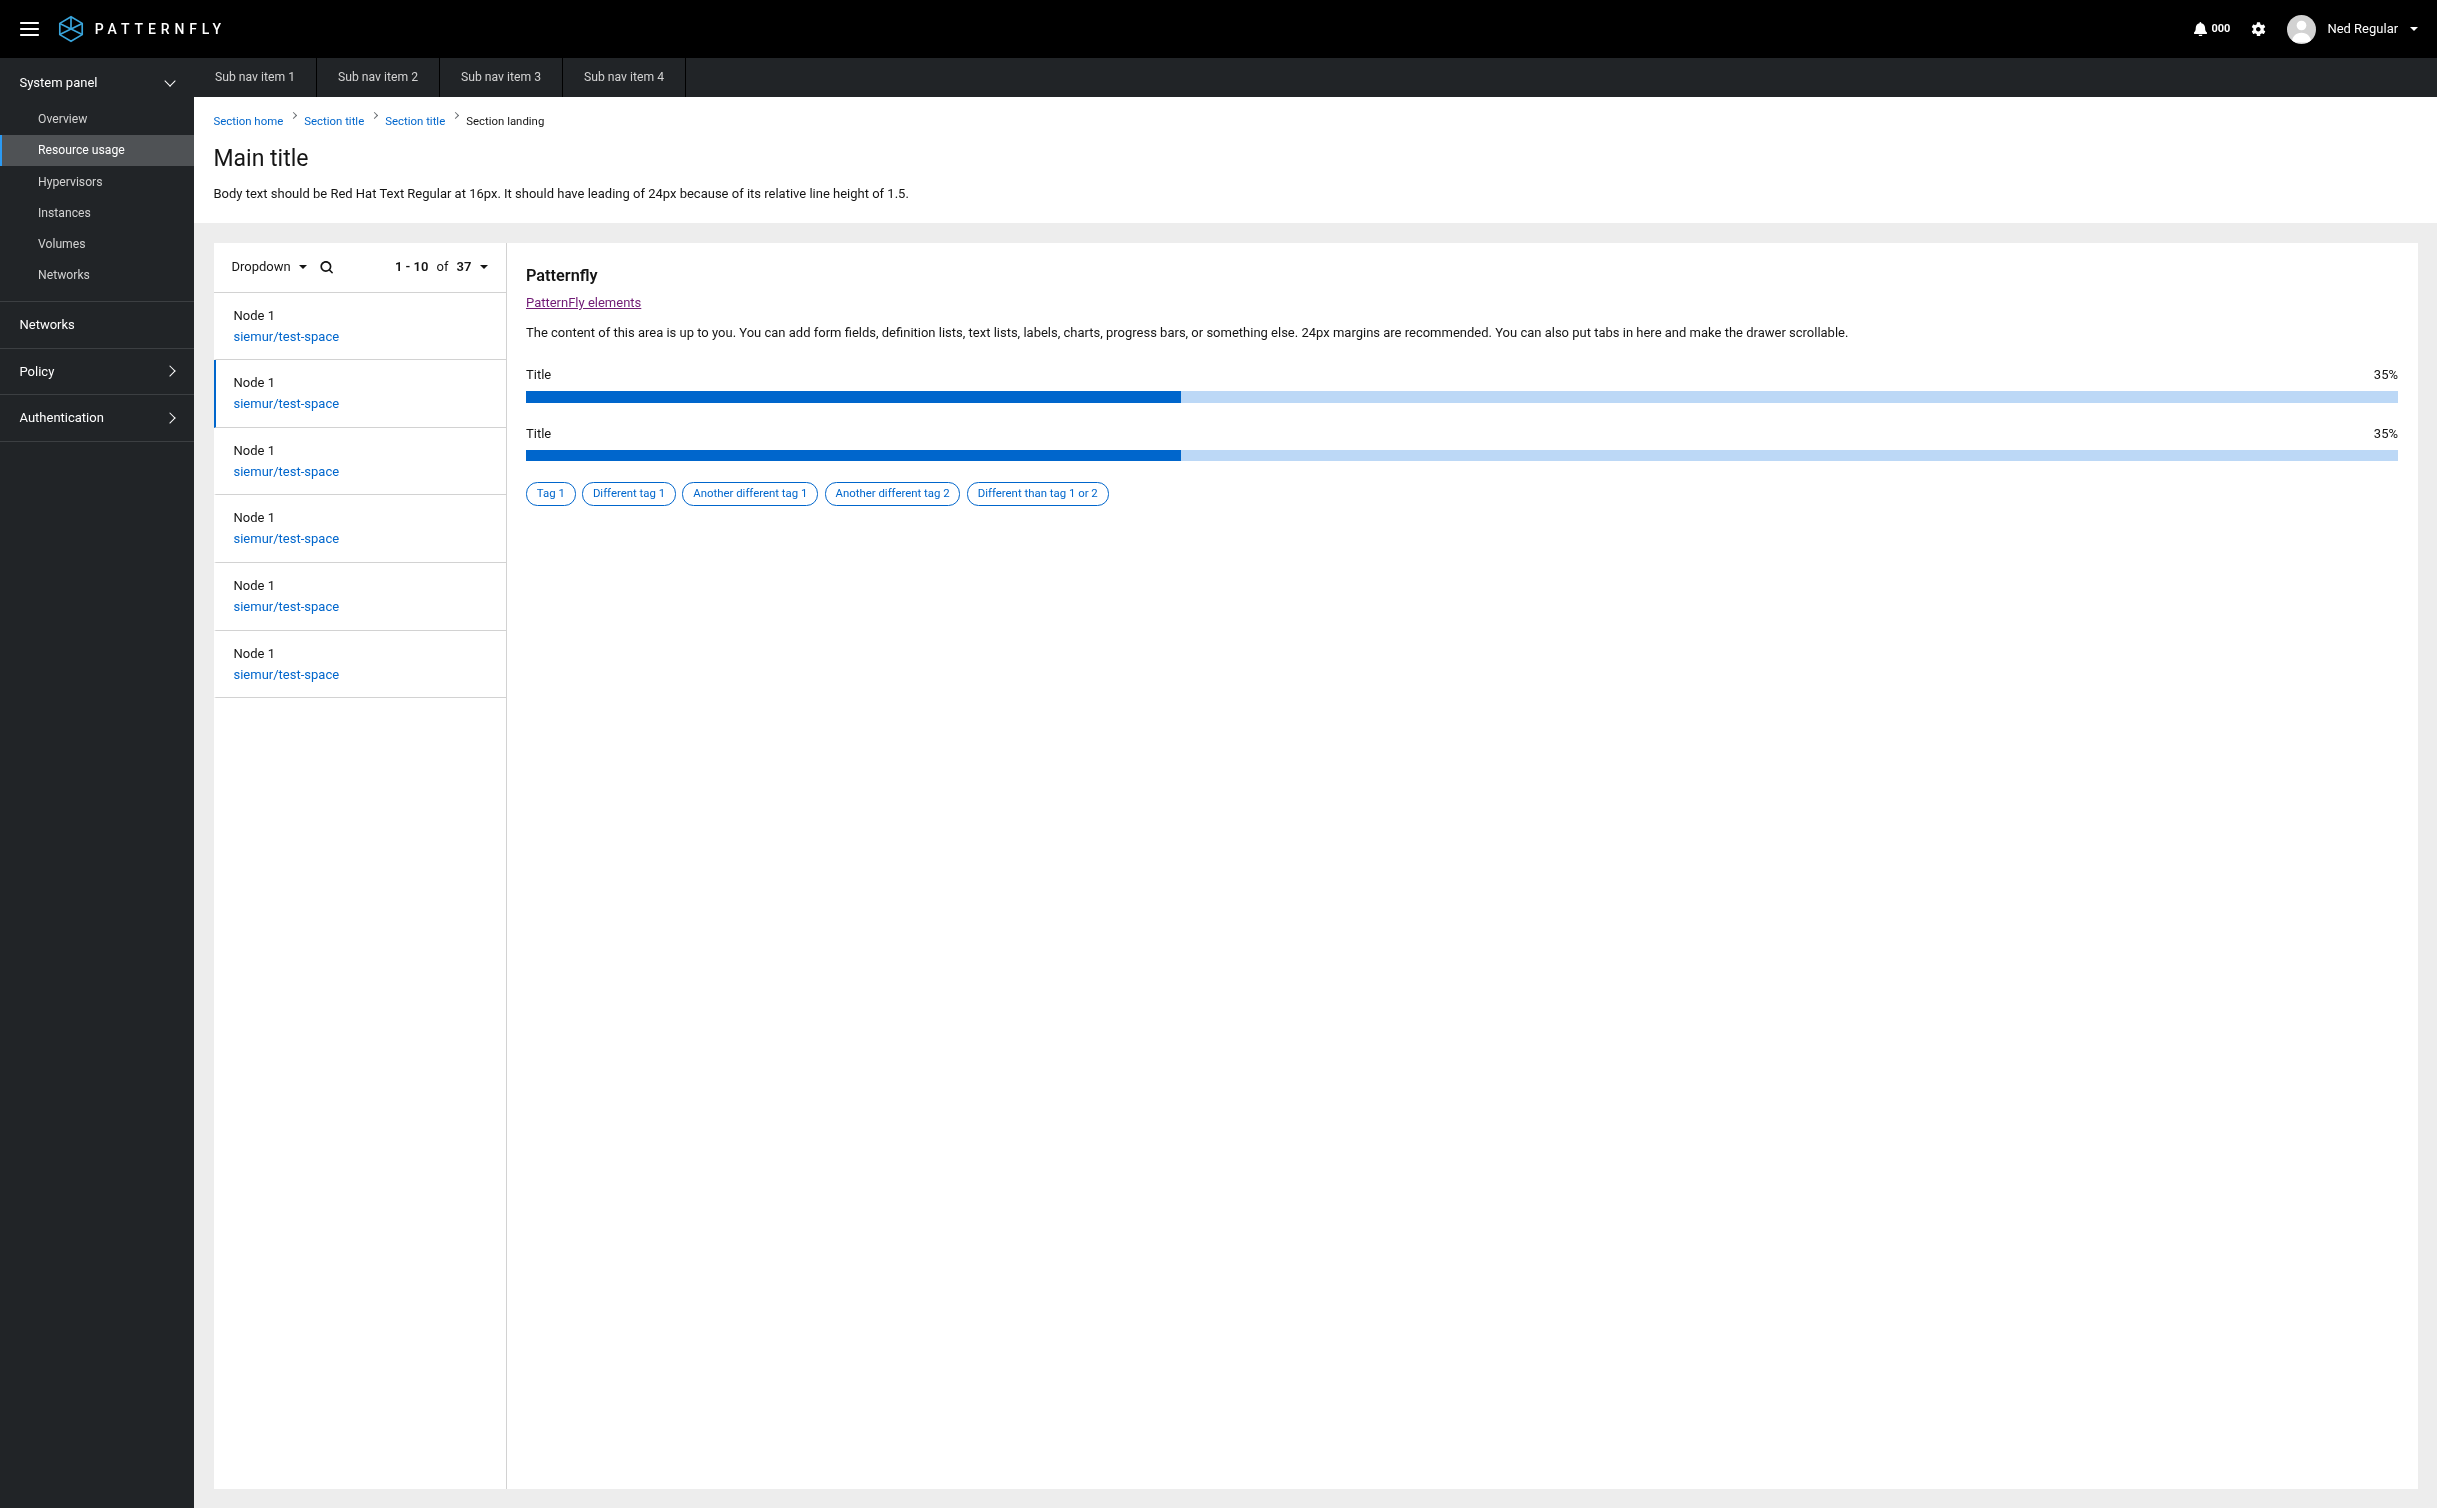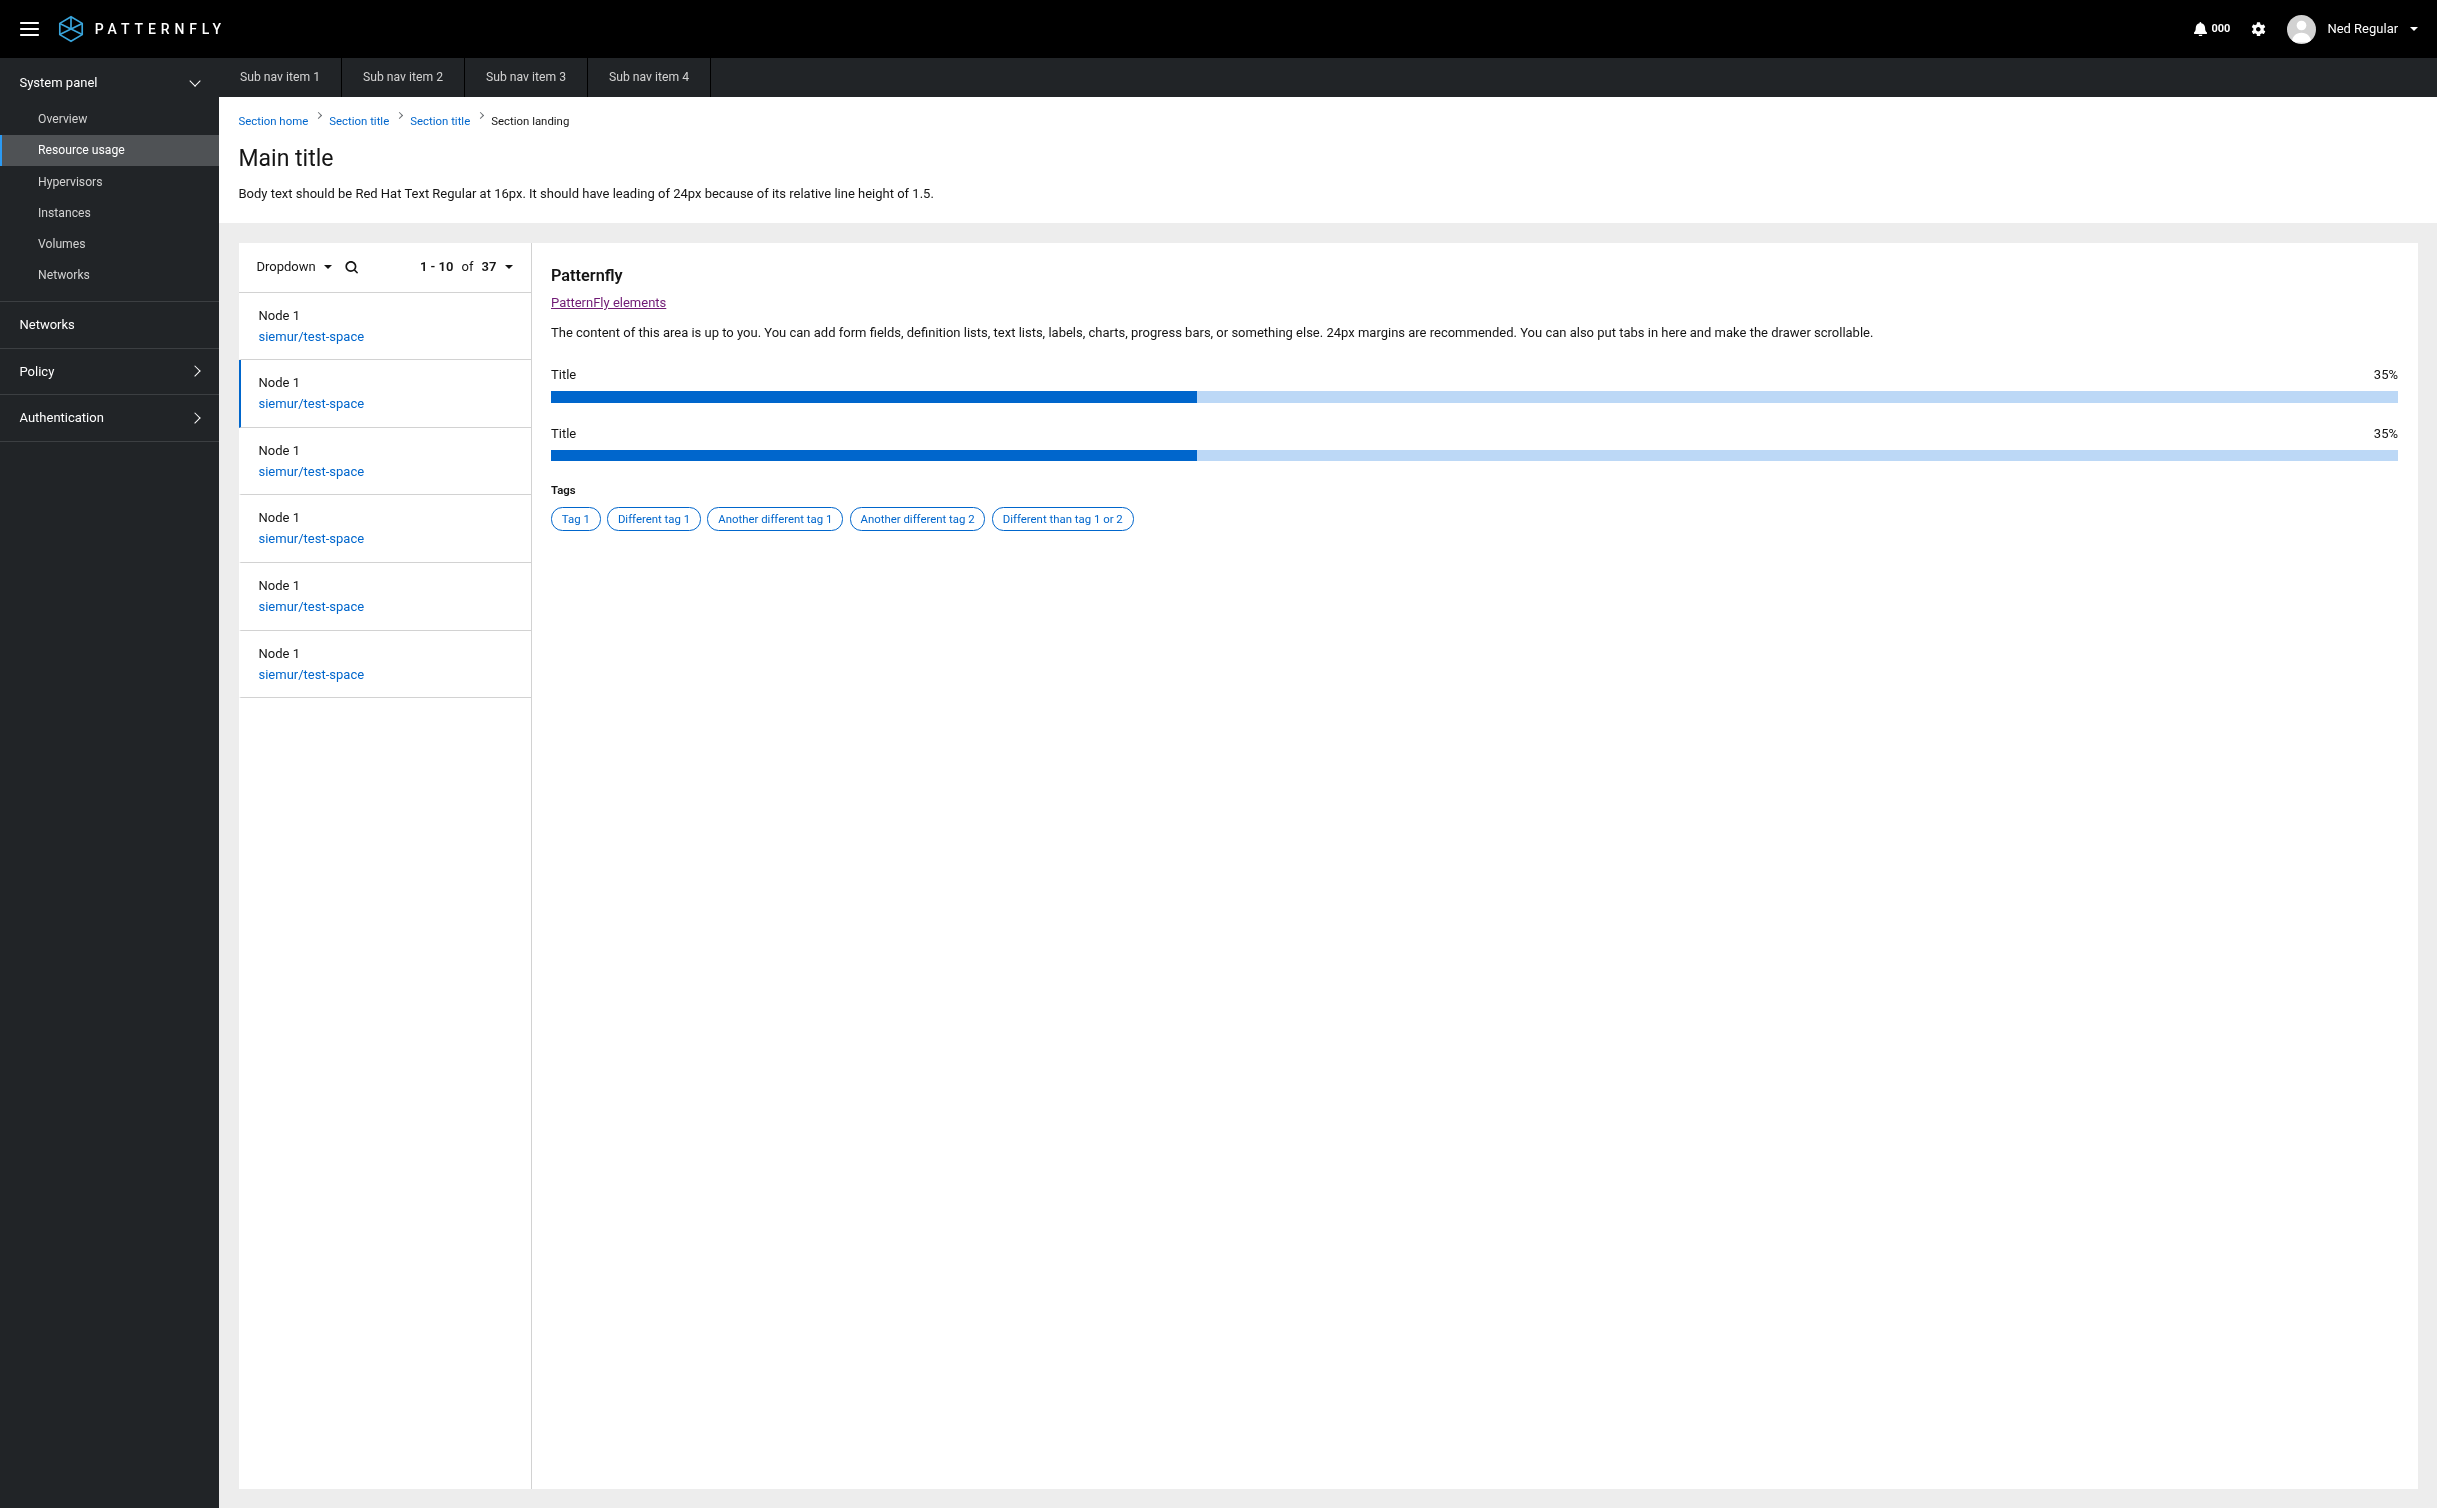--- a/index.html
+++ b/index.html
@@ -48,21 +48,21 @@
   .avatar svg { width:29px; height:29px; }
   .user-wrap { display:flex; align-items:center; gap:11.4px; cursor:pointer; }
   .user-name { font-size:13px; }
   .caret-down-sm {
     width:0;height:0;border-left:4.1px solid transparent;border-right:4.1px solid transparent;border-top:4.9px solid #fff;
   }
 
   
   .app-body { display:flex; height: calc(100% - 58px); }
   .sidebar {
-    width: 219px;
+    width: 194px;
     background:#212427;
     color:#fff;
     flex-shrink:0;
     overflow-y:auto;
   }
   .content-area { flex:1; display:flex; flex-direction:column; background:#ededed; overflow:hidden;}
 
   
   .nav-section { border-bottom:0.8px solid #3c3f42; }
   .nav-section-header {
@@ -374,21 +374,20 @@
             <div class="progress-block">
               <div class="progress-head">
                 <span>Title</span>
                 <span>35%</span>
               </div>
               <div class="progress-bar">
                 <div class="progress-fill" style="width: 35%;"></div>
               </div>
             </div>
           </div>
-        <div class="tags-label">Tags</div>
         <div class="tags-row" id="tags-row">
             <span class="tag-chip">Tag 1</span>
             <span class="tag-chip">Different tag 1</span>
             <span class="tag-chip">Another different tag 1</span>
             <span class="tag-chip">Another different tag 2</span>
             <span class="tag-chip">Different than tag 1 or 2</span>
           </div>
       </div>
 
     </div>

